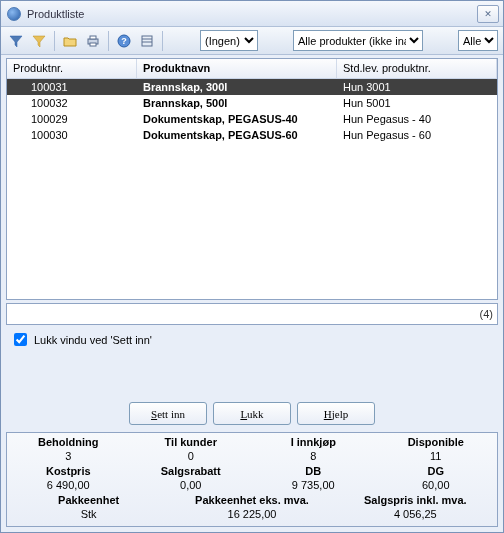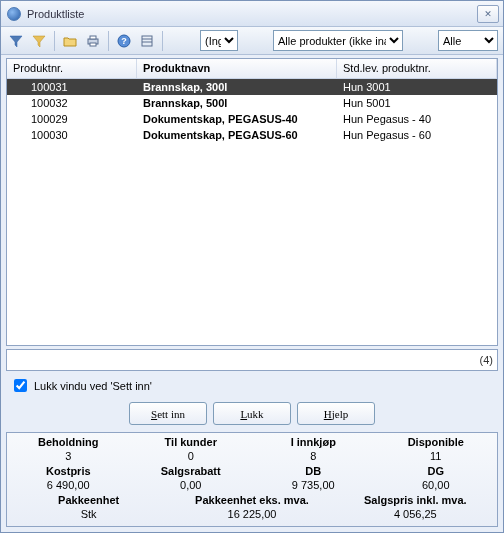--- a/index.html
+++ b/index.html
@@ -66,21 +66,21 @@
   .tb-select {
     font-family: Tahoma, Arial, sans-serif;
     font-size: 11px;
     height: 21px;
     border: 1px solid #7f9db9;
     background: #fff;
     margin-left: 32px;
   }
   .tb-select.main { flex: 1; min-width: 0; }
   .tb-select.filter { width: 130px; }
-  .tb-select.small { width: 60px; }
+  .tb-select.small { width: 40px; }
   .content {
     flex: 1;
     display: flex;
     flex-direction: column;
     padding: 3px 5px 5px;
     gap: 3px;
     min-height: 0;
   }
   .grid {
     flex: 1;
@@ -138,20 +138,21 @@
     padding: 2px 0 4px;
   }
   .btn {
     width: 78px; height: 23px;
     border: 1px solid #7f9db9;
     border-radius: 3px;
     background: linear-gradient(#fefefe,#e9eef7);
     font-family: Tahoma; font-size: 11px;
     cursor: pointer;
     padding-top: 1px;
+    margin-top: 46px;
   }
   .btn .u { text-decoration: underline; }
   .details {
     border: 1px solid #8fa4c4;
     background: linear-gradient(#f7f9fc,#e9eef7);
     padding: 2px 0 4px;
   }
   .drow { display: flex; }
   .dcell { flex: 1; text-align: center; padding: 1px 0; }
   .dlabel { font-weight: bold; font-size: 11px; }

